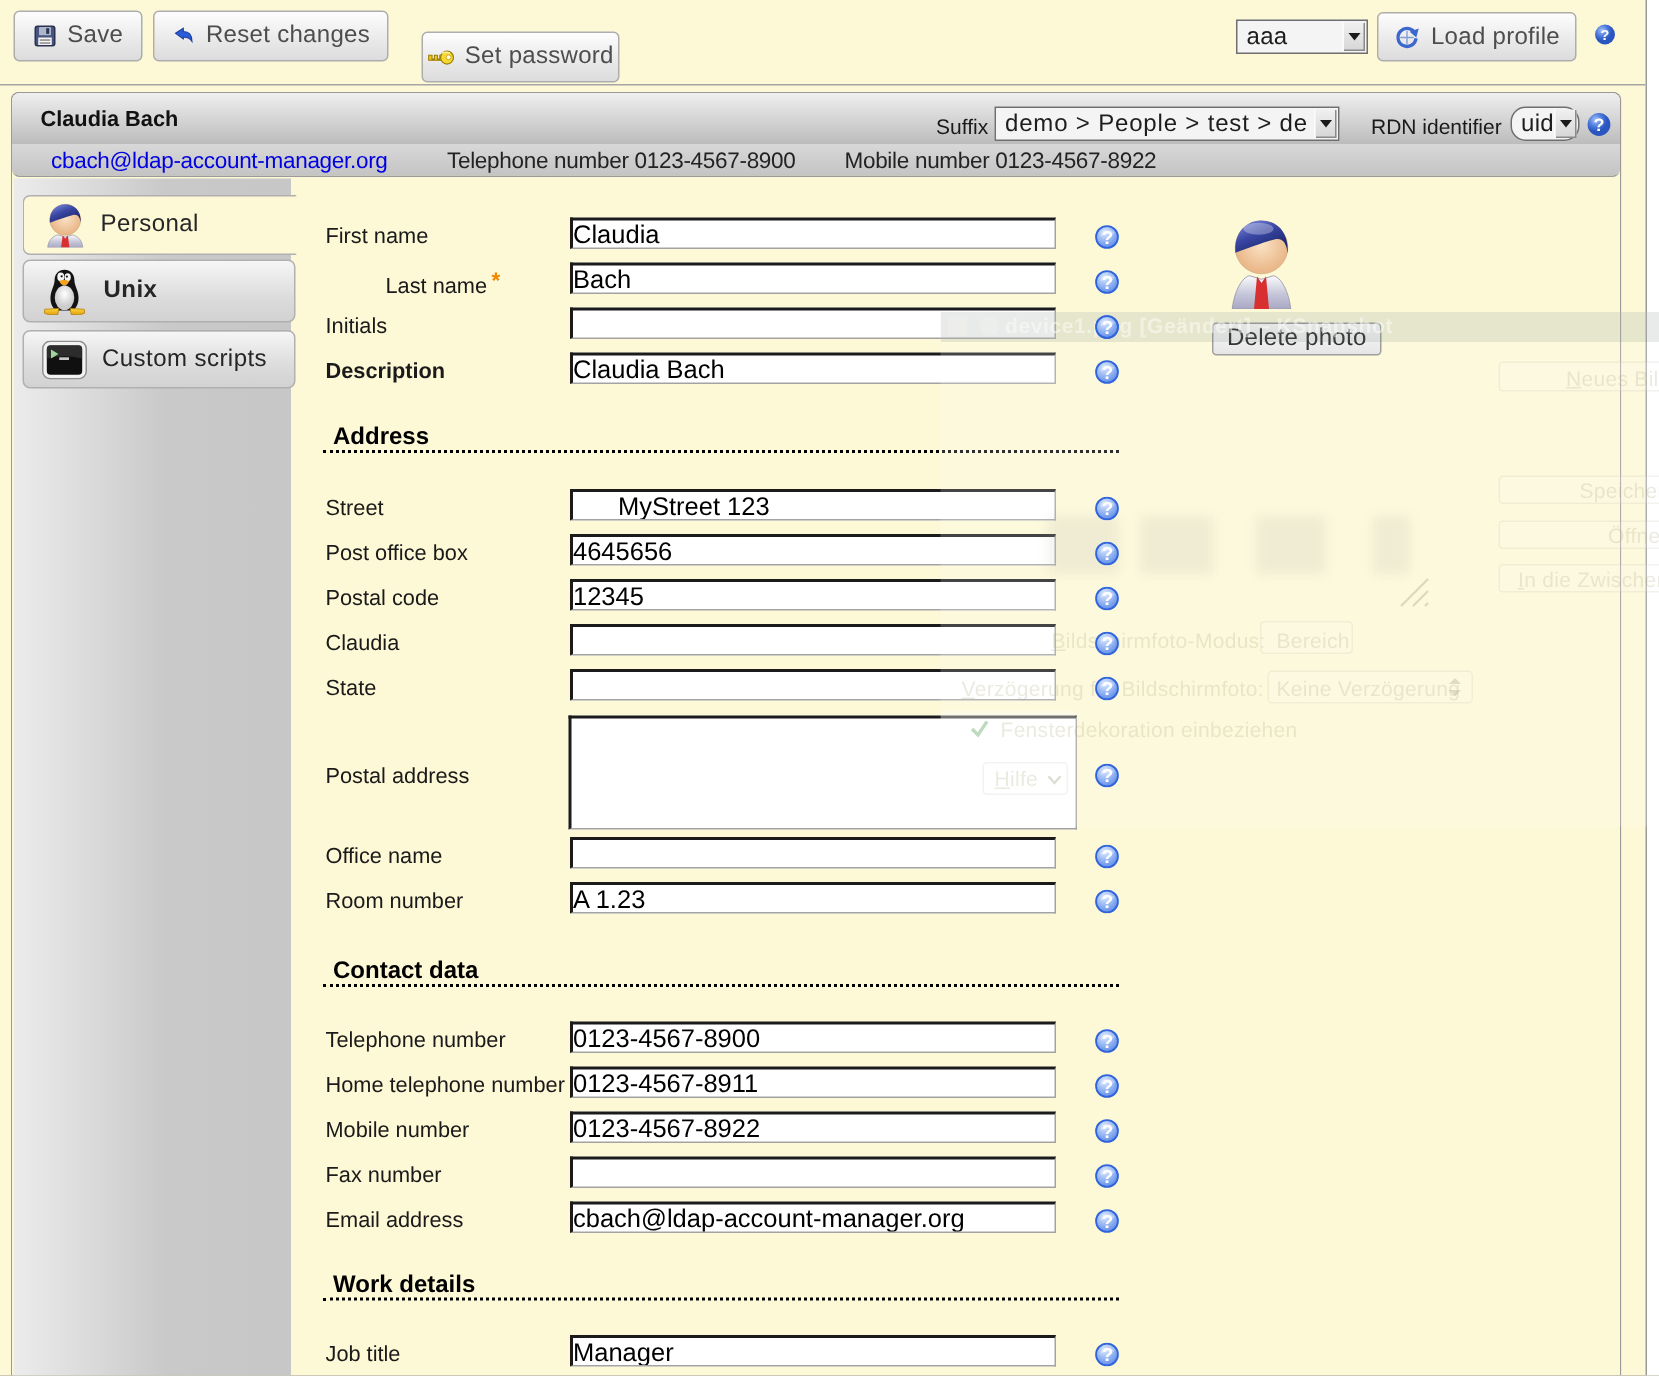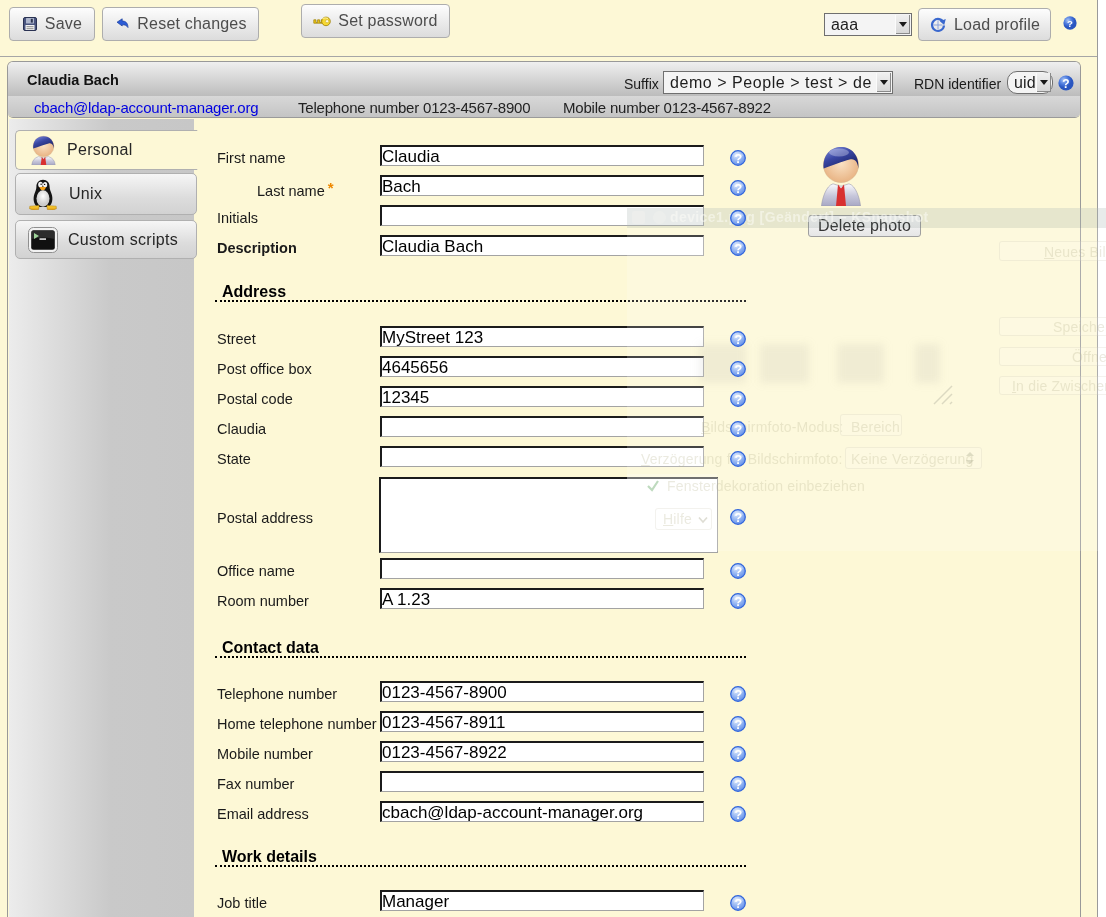--- a/index.html
+++ b/index.html
@@ -135,21 +135,21 @@
       <rect x="4.5" y="12.2" width="7" height="1" fill="#8a8a8a"></rect>
     </svg>
   <span>Save</span>
 </div>
 <div class="btn" style="left:102px; top:7px; width:157px;">
   <svg width="16" height="16" viewBox="0 0 16 16">
       <path d="M3 6.2 L8.2 2.8 L8.2 5 C12.2 5 14 7.6 14 11.6 C12.6 9.4 10.8 8.6 8.2 8.8 L8.2 10 z" fill="#2b5bd6" stroke="#1b3f9e" stroke-width="0.7"></path>
     </svg>
   <span>Reset changes</span>
 </div>
-<div class="btn" style="left:281px; top:4px; width:149px;margin-left:20px;">
+<div class="btn" style="left:281px; top:21px; width:132px;">
   <svg width="18" height="11" viewBox="0 0 18 11">
       <path d="M0.8 3.8 h2.2 v2.6 h1.6 v-2.6 h2 v2.6 h1.6 v-2.6 h1.4 v3.4 h-8.8 z" fill="#f0c816" stroke="#9a7d06" stroke-width="0.7"></path>
       <circle cx="13" cy="5.4" r="4.3" fill="#f7d831" stroke="#9a7d06" stroke-width="0.8"></circle>
       <circle cx="14.1" cy="5.2" r="1.6" fill="#fffbe0" stroke="#bb9c10" stroke-width="0.5"></circle>
       <path d="M9.5 2.6 Q12 1.2 15 2.4" stroke="#fff0a0" stroke-width="1" fill="none"></path>
     </svg>
   <span>Set password</span>
 </div>
 <div class="sel" style="left:824px; top:13px; width:88px;">
     <span>aaa</span>
@@ -219,21 +219,21 @@
               <stop offset="1" stop-color="#eab88a"></stop>
             </radialGradient>
 </defs>
 <circle cx="12.5" cy="11.5" r="10.3" fill="url(#pface)" stroke="#d0a87e" stroke-width="0.4"></circle>
 <path d="M2.2 13.5 C1.6 5.4 6.6 1.2 12.5 1.2 C18.6 1.2 23.4 5.6 22.8 13.8 C22.4 9.8 20.8 7.6 17.6 8.4 C13.6 9.4 7.4 11.8 2.2 13.5 Z" fill="url(#phair)"></path>
 <path d="M0.8 30 C1.2 25.6 3.6 22.6 7.6 21.6 L12.5 23 L17.4 21.6 C21.4 22.6 23.8 25.6 24.2 30 Z" fill="url(#pshirt)" stroke="#9898ac" stroke-width="0.5"></path>
 <path d="M10.8 21.8 L12.5 24.2 L14.2 21.8 L15.3 30 L9.7 30 Z" fill="#d83030"></path>
 </svg>
       <span>Personal</span>
     </div>
-    <div class="tab" style="top:54px; height:42px;">
+    <div class="tab" style="top:54px; height:42px;font-weight:bold;">
       <svg class="ticon" style="margin-left:12px; margin-right:11px;" width="30" height="31" viewBox="0 0 30 31">
 <defs>
             <radialGradient id="tbelly" cx="0.5" cy="0.35">
               <stop offset="0" stop-color="#ffffff"></stop>
               <stop offset="1" stop-color="#cccccc"></stop>
             </radialGradient>
 <linearGradient id="tfoot" x1="0" y1="0" x2="0" y2="1">
               <stop offset="0" stop-color="#ffd83a"></stop>
               <stop offset="1" stop-color="#e09c10"></stop>
             </linearGradient>
@@ -284,21 +284,21 @@
 
   <div class="lbl" style="top:235px;font-weight:bold;">Description</div>
   <div class="inp" style="top:235px;">Claudia Bach</div>
   <svg class="hlp" style="top:240px;">
       <use href="#qm"></use>
     </svg>
 
   <div class="sect" style="top:283px;">Address</div>
 
   <div class="lbl" style="top:326px;">Street</div>
-  <div class="inp" style="top:326px;">MyStreet 123</div>
+  <div class="inp" style="top:326px;padding-left:30px;">MyStreet 123</div>
   <svg class="hlp" style="top:331px;">
       <use href="#qm"></use>
     </svg>
 
   <div class="lbl" style="top:356px;">Post office box</div>
   <div class="inp" style="top:356px;">4645656</div>
   <svg class="hlp" style="top:361px;">
       <use href="#qm"></use>
     </svg>
 

